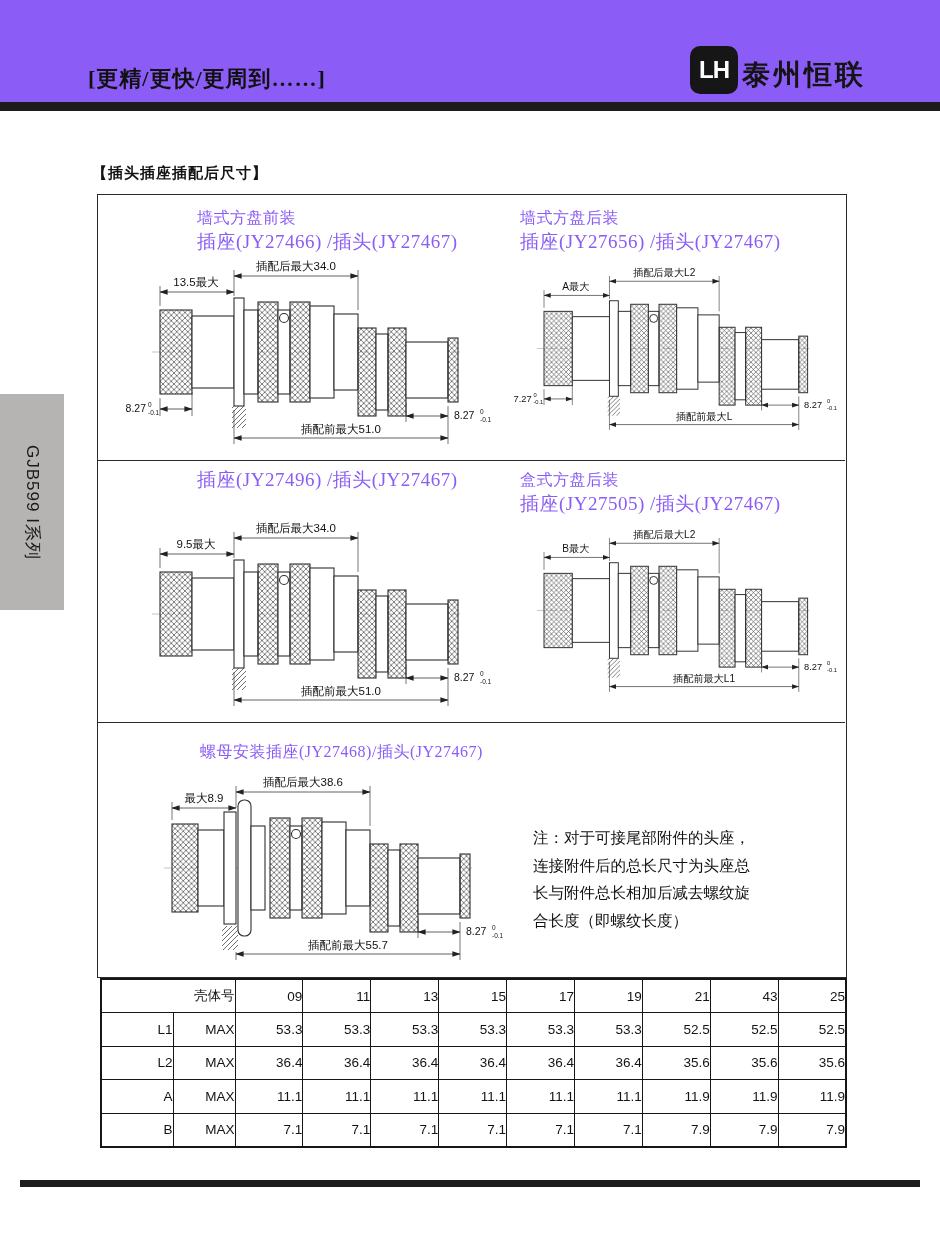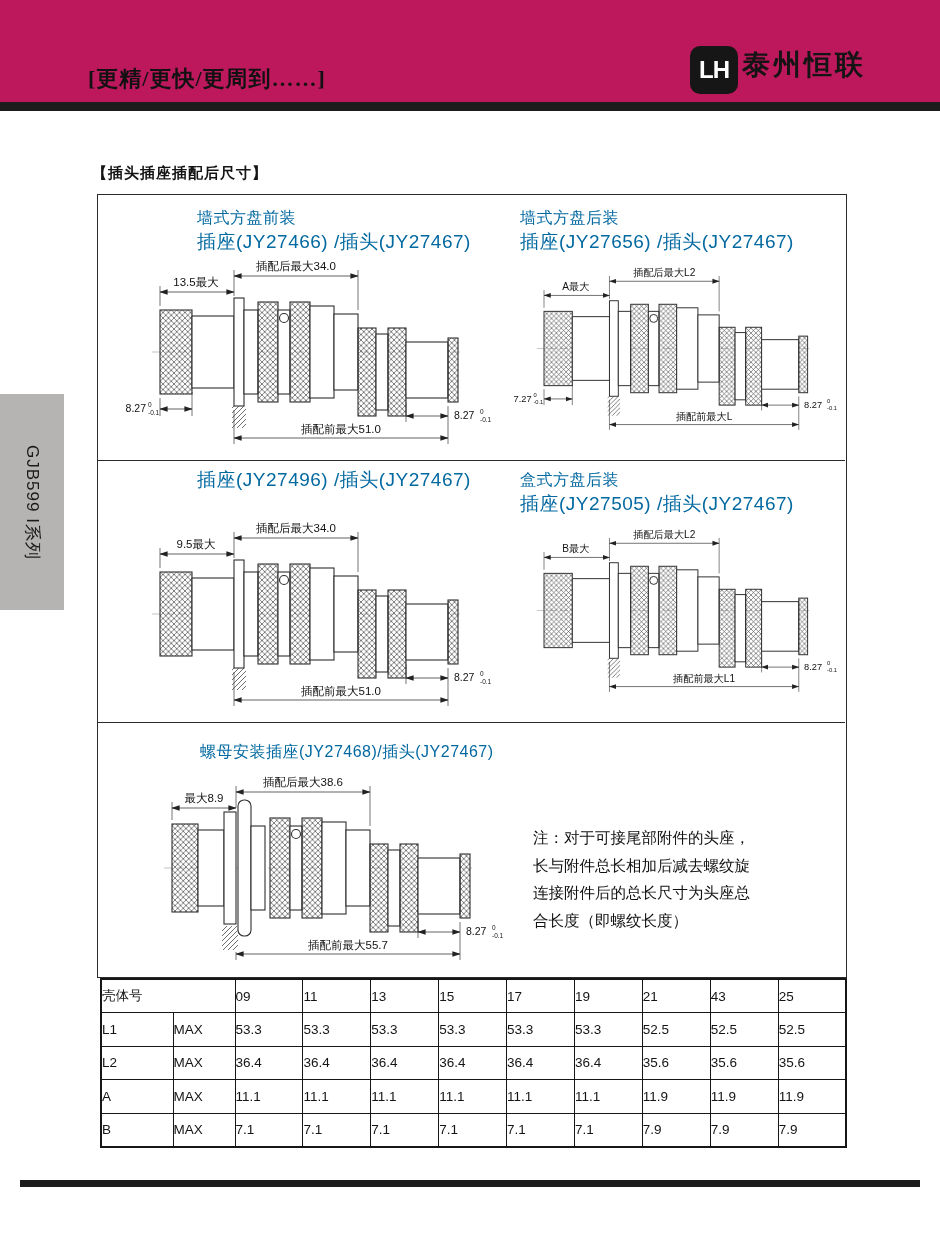--- a/index.html
+++ b/index.html
@@ -1,62 +1,62 @@
 <!DOCTYPE html>
 <html><head>
 <meta charset="utf-8">
 <style>
   html,body{margin:0;padding:0;background:#ffffff;}
   body{font-family:"Liberation Sans",sans-serif;color:#141414;}
   #page{position:relative;width:940px;height:1259px;background:#fff;overflow:hidden;}
 
   
-  .hdr{position:absolute;left:0;top:0;width:940px;height:102px;background:#be185d;}
+  .hdr{position:absolute;left:0;top:0;width:940px;height:102px;background:#8b5cf6;}
   .hdr-bar{position:absolute;left:0;top:102px;width:940px;height:9px;background:#1c1c1c;}
   .slogan{position:absolute;left:88px;top:64px;font-family:"Liberation Serif",serif;
           font-size:22px;font-weight:bold;letter-spacing:1px;color:#111;}
-  .logo{position:absolute;left:690px;top:46px;display:flex;align-items:flex-start;}
+  .logo{position:absolute;left:690px;top:46px;display:flex;align-items:flex-end;}
   .logo-mark{width:48px;height:48px;background:#161616;border-radius:10px;color:#fff;
              display:flex;align-items:center;justify-content:center;
              font-weight:bold;font-size:24px;letter-spacing:-1px;}
   .logo-name{margin-left:4px;font-size:28px;font-weight:900;letter-spacing:3px;color:#141414;}
 
   
   .tab{position:absolute;left:0;top:394px;width:64px;height:216px;background:#b5b4b2;
        display:flex;align-items:center;justify-content:center;}
   .tab span{transform:rotate(90deg);white-space:nowrap;font-size:17px;color:#1a1a1a;letter-spacing:1px;}
 
   
   .sect{position:absolute;left:92px;top:164px;font-size:15px;font-weight:bold;letter-spacing:1px;}
 
   
   .box{position:absolute;left:97px;top:194px;width:748px;height:782px;border:1.4px solid #2b2b2b;background:#fff;}
   .divider{position:absolute;left:97px;width:748px;height:0;border-top:1.3px solid #2b2b2b;}
 
-  .ptitle{position:absolute;font-size:16px;line-height:24px;letter-spacing:0.5px;color:#0369a1;}
+  .ptitle{position:absolute;font-size:16px;line-height:24px;letter-spacing:0.5px;color:#8b5cf6;font-family:Liberation Serif, serif;}
   .ptitle .sub{font-size:19px;}
 
   .note{position:absolute;left:533px;top:824px;width:312px;font-size:15.5px;line-height:27.5px;color:#111;}
 
   
   svg.diag{position:absolute;overflow:visible;}
   .s{fill:#fff;stroke:#2e2e2e;stroke-width:1.1;}
   .h{fill:url(#xh);stroke:#2e2e2e;stroke-width:1.1;}
   .dh{fill:url(#dh);stroke:none;}
   .cl{stroke:#9a9a9a;stroke-width:0.6;stroke-dasharray:9 4;}
   .ext{stroke:#3a3a3a;stroke-width:0.7;}
   .dl{stroke:#3a3a3a;stroke-width:0.8;marker-start:url(#ar);marker-end:url(#ar);}
   text.dimcn{font-size:11.5px;fill:#111;font-family:"Liberation Sans",sans-serif;}
   text.dim{font-size:10.5px;fill:#111;font-family:"Liberation Sans",sans-serif;}
   text.tol{font-size:6.5px;fill:#111;font-family:"Liberation Sans",sans-serif;}
 
   
   table.spec{position:absolute;left:100px;top:978px;width:745px;border-collapse:collapse;
              table-layout:fixed;border:2.2px solid #161616;}
-  table.spec td{border:1.6px solid #161616;text-align:left;font-size:13.5px;color:#141414;
+  table.spec td{border:1.6px solid #161616;text-align:right;font-size:13.5px;color:#141414;
                 height:32.4px;padding:0;}
 
   
   .ftr-bar{position:absolute;left:20px;top:1180px;width:900px;height:7px;background:#1c1c1c;}
   .ftr{position:absolute;left:46px;top:1196px;width:880px;font-family:"Liberation Serif",serif;
        font-size:15px;color:#111;}
   .ftr span{margin-right:30px;}
 </style>
 </head>
 <body>
@@ -323,22 +323,22 @@
     <text class="dimcn" x="183" y="18" text-anchor="middle">插配后最大38.6</text>
     <text class="dimcn" x="84" y="34" text-anchor="middle">最大8.9</text>
     <text class="dim" x="346" y="167">8.27</text>
     <text class="tol" x="372" y="162">0</text>
     <text class="tol" x="372" y="170">-0.1</text>
     <text class="dimcn" x="228" y="181" text-anchor="middle">插配前最大55.7</text>
   </svg>
 
   <div class="note">
     <div>注：对于可接尾部附件的头座，</div>
+    <div>连接附件后的总长尺寸为头座总</div>
     <div>长与附件总长相加后减去螺纹旋</div>
-    <div>连接附件后的总长尺寸为头座总</div>
     <div>合长度（即螺纹长度）</div>
   </div>
 
   <table class="spec">
     <colgroup>
       <col style="width:72px">
         <col style="width:62px">
       <col span="9" style="width:67.9px">
     </colgroup>
     <tbody>

